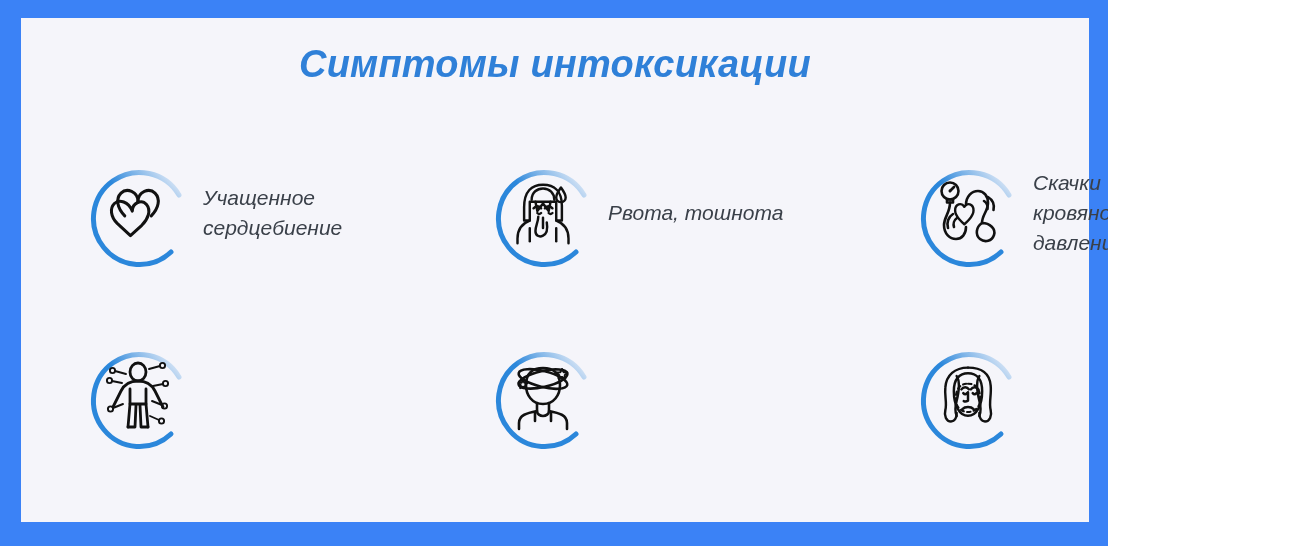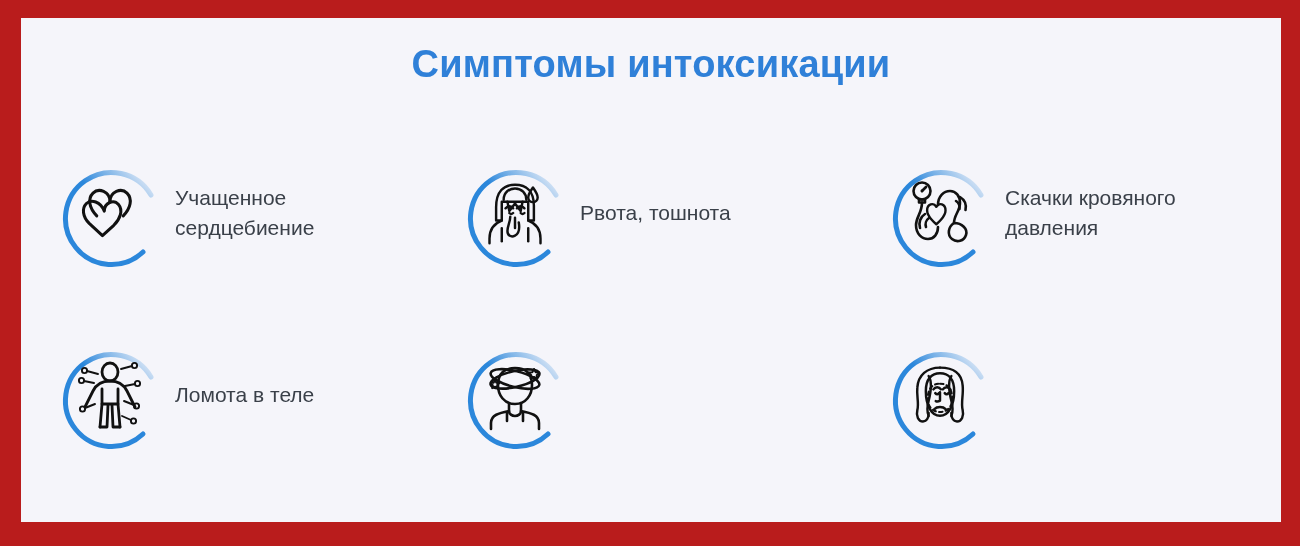--- a/index.html
+++ b/index.html
@@ -6,25 +6,26 @@
     margin: 0;
     padding: 0;
     background: #ffffff;
   }
   body {
     font-family: "Liberation Sans", "DejaVu Sans", sans-serif;
   }
 
   #infographic {
     position: relative;
-    width: 1300px;
+    width: 1108px;
     height: 546px;
     box-sizing: border-box;
-    background: #b91c1c;
+    background: #3b82f6;
     overflow: hidden;
+    font-style: italic;
   }
 
   
   .panel {
     position: absolute;
     left: 21px;
     top: 18px;
     right: 19px;
     bottom: 24px;
     background: #f5f5fa;
@@ -45,21 +46,21 @@
   }
 
   .grid {
     position: absolute;
     left: 0;
     right: 0;
     top: 104px;
     display: grid;
     grid-template-columns: 405px 425px auto;
     grid-template-rows: 182px 182px;
-    padding-left: 34px;
+    padding-left: 62px;
     box-sizing: border-box;
   }
 
   .item {
     display: flex;
     align-items: center;
     gap: 12px;
   }
 
   .badge {
@@ -224,21 +225,20 @@
                 <circle cx="7.5" cy="21.5" r="2.6"></circle>
               <path d="M50 42 L60 46"></path>
                 <circle cx="62.5" cy="47" r="2.6"></circle>
               <path d="M21 45 L11 49"></path>
                 <circle cx="8.5" cy="50" r="2.6"></circle>
               <path d="M48 57 L57 61"></path>
                 <circle cx="59.5" cy="62" r="2.6"></circle>
             </g>
           </svg>
         </div>
-        <div class="label nowrap">Ломота в теле</div>
       </div>
 
       <div class="item">
         <div class="badge">
           <svg class="ring" viewBox="0 0 108 108">
             <defs>
               <linearGradient id="g5" x1="0" y1="1" x2="1" y2="0">
                 <stop offset="0.55" stop-color="#2b87db"></stop>
                 <stop offset="1" stop-color="#2b87db" stop-opacity="0"></stop>
               </linearGradient>

